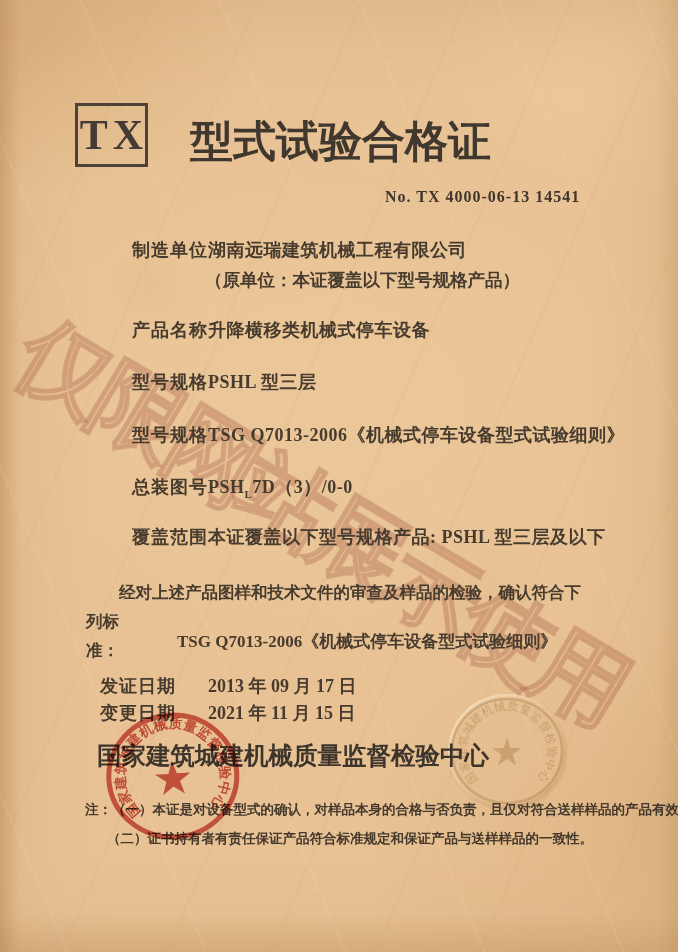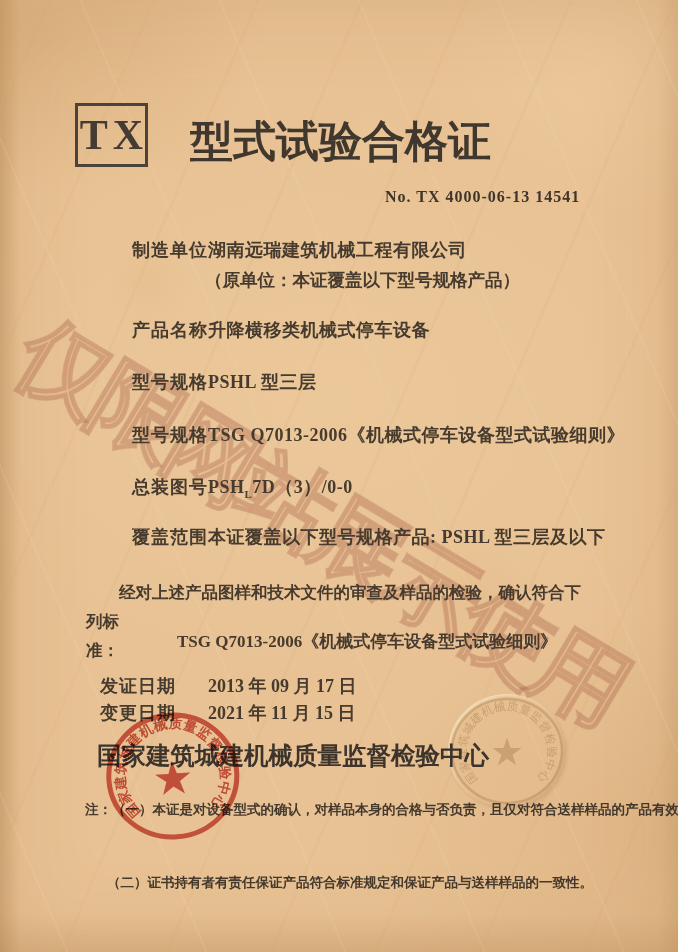--- a/index.html
+++ b/index.html
@@ -69,21 +69,21 @@
     font-size:17px;font-weight:bold;color:#463b2e;white-space:nowrap;
   }
   .daterow{position:absolute;left:100px;z-index:3;font-size:18px;font-weight:bold;color:#463b2e;white-space:nowrap;}
   .daterow .lab{display:inline-block;width:108px;letter-spacing:1px;font-family:Liberation Serif, serif;}
   .authority{
     position:absolute;left:97px;top:739px;z-index:3;
     font-size:24.5px;font-weight:bold;letter-spacing:0px;color:#3d342c;white-space:nowrap;
   }
   .note{position:absolute;z-index:3;font-size:13.5px;font-weight:bold;color:#44392c;white-space:nowrap;}
   .note1{left:85px;top:801px;}
-  .note2{left:107px;top:830px;margin-top:44px;}
+  .note2{left:107px;top:830px;}
   .seal{
     position:absolute;left:104px;top:710px;width:138px;height:138px;z-index:4;
     mix-blend-mode:multiply;opacity:0.92;transform:rotate(-4deg);
   }
   .emboss{position:absolute;left:448px;top:694px;width:118px;height:114px;z-index:2;opacity:0.9;}
   .emboss-wrap{
     position:absolute;left:448px;top:694px;width:118px;height:114px;border-radius:50%;z-index:2;
     box-shadow:inset 2px 2px 3px rgba(255,242,215,0.55), inset -2px -2px 3px rgba(140,100,50,0.18), 1px 2px 3px rgba(140,100,50,0.15);
   }
 </style>

